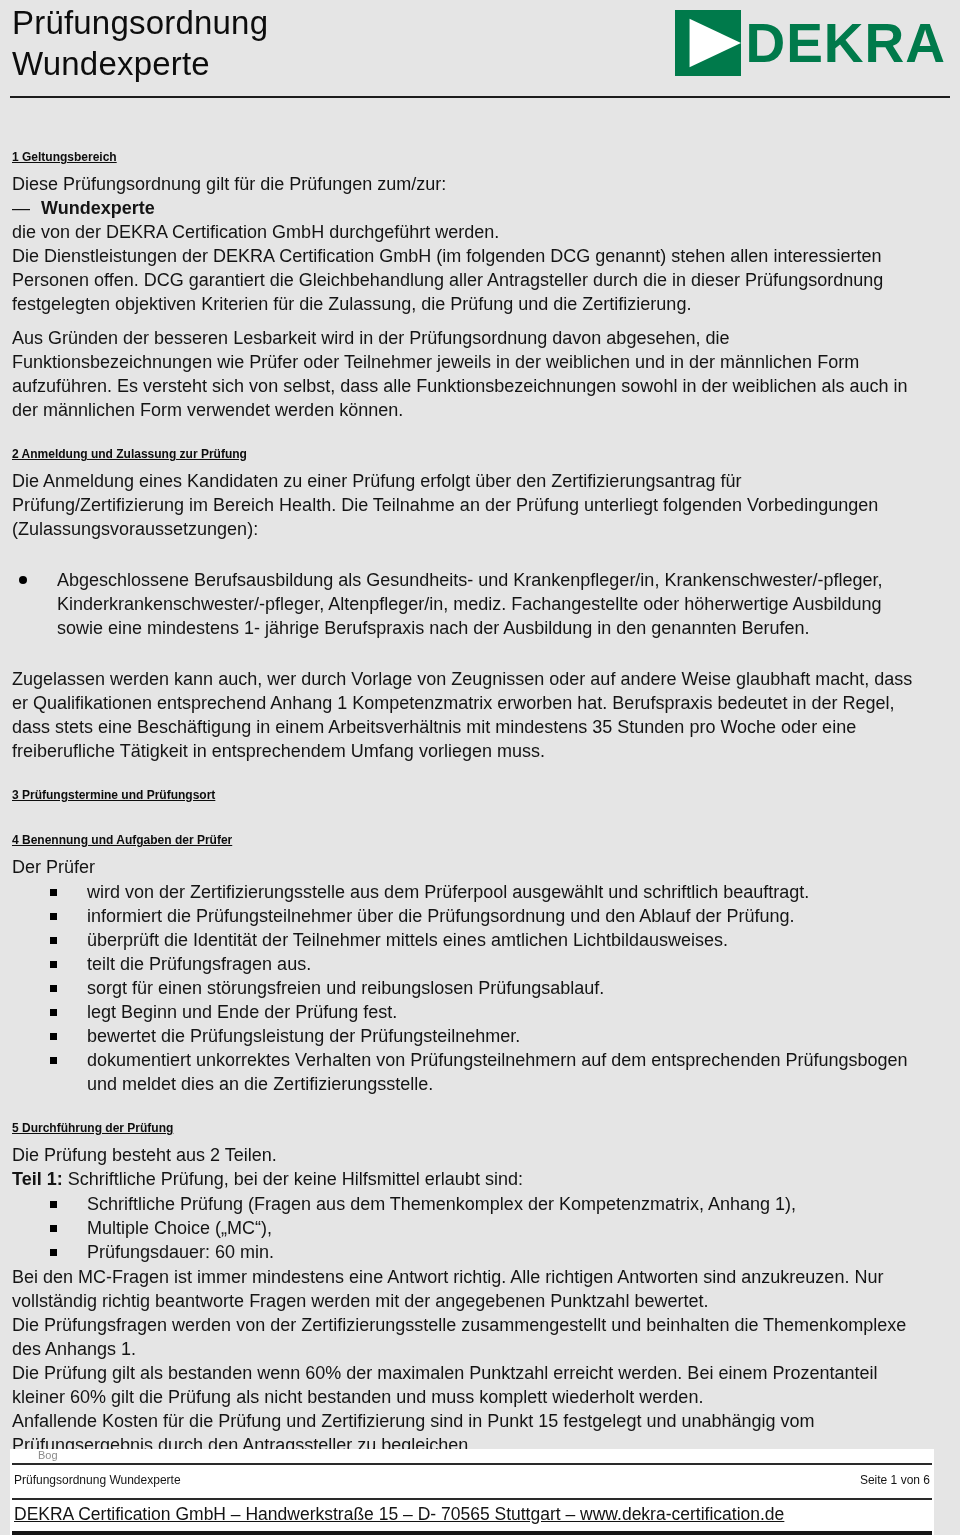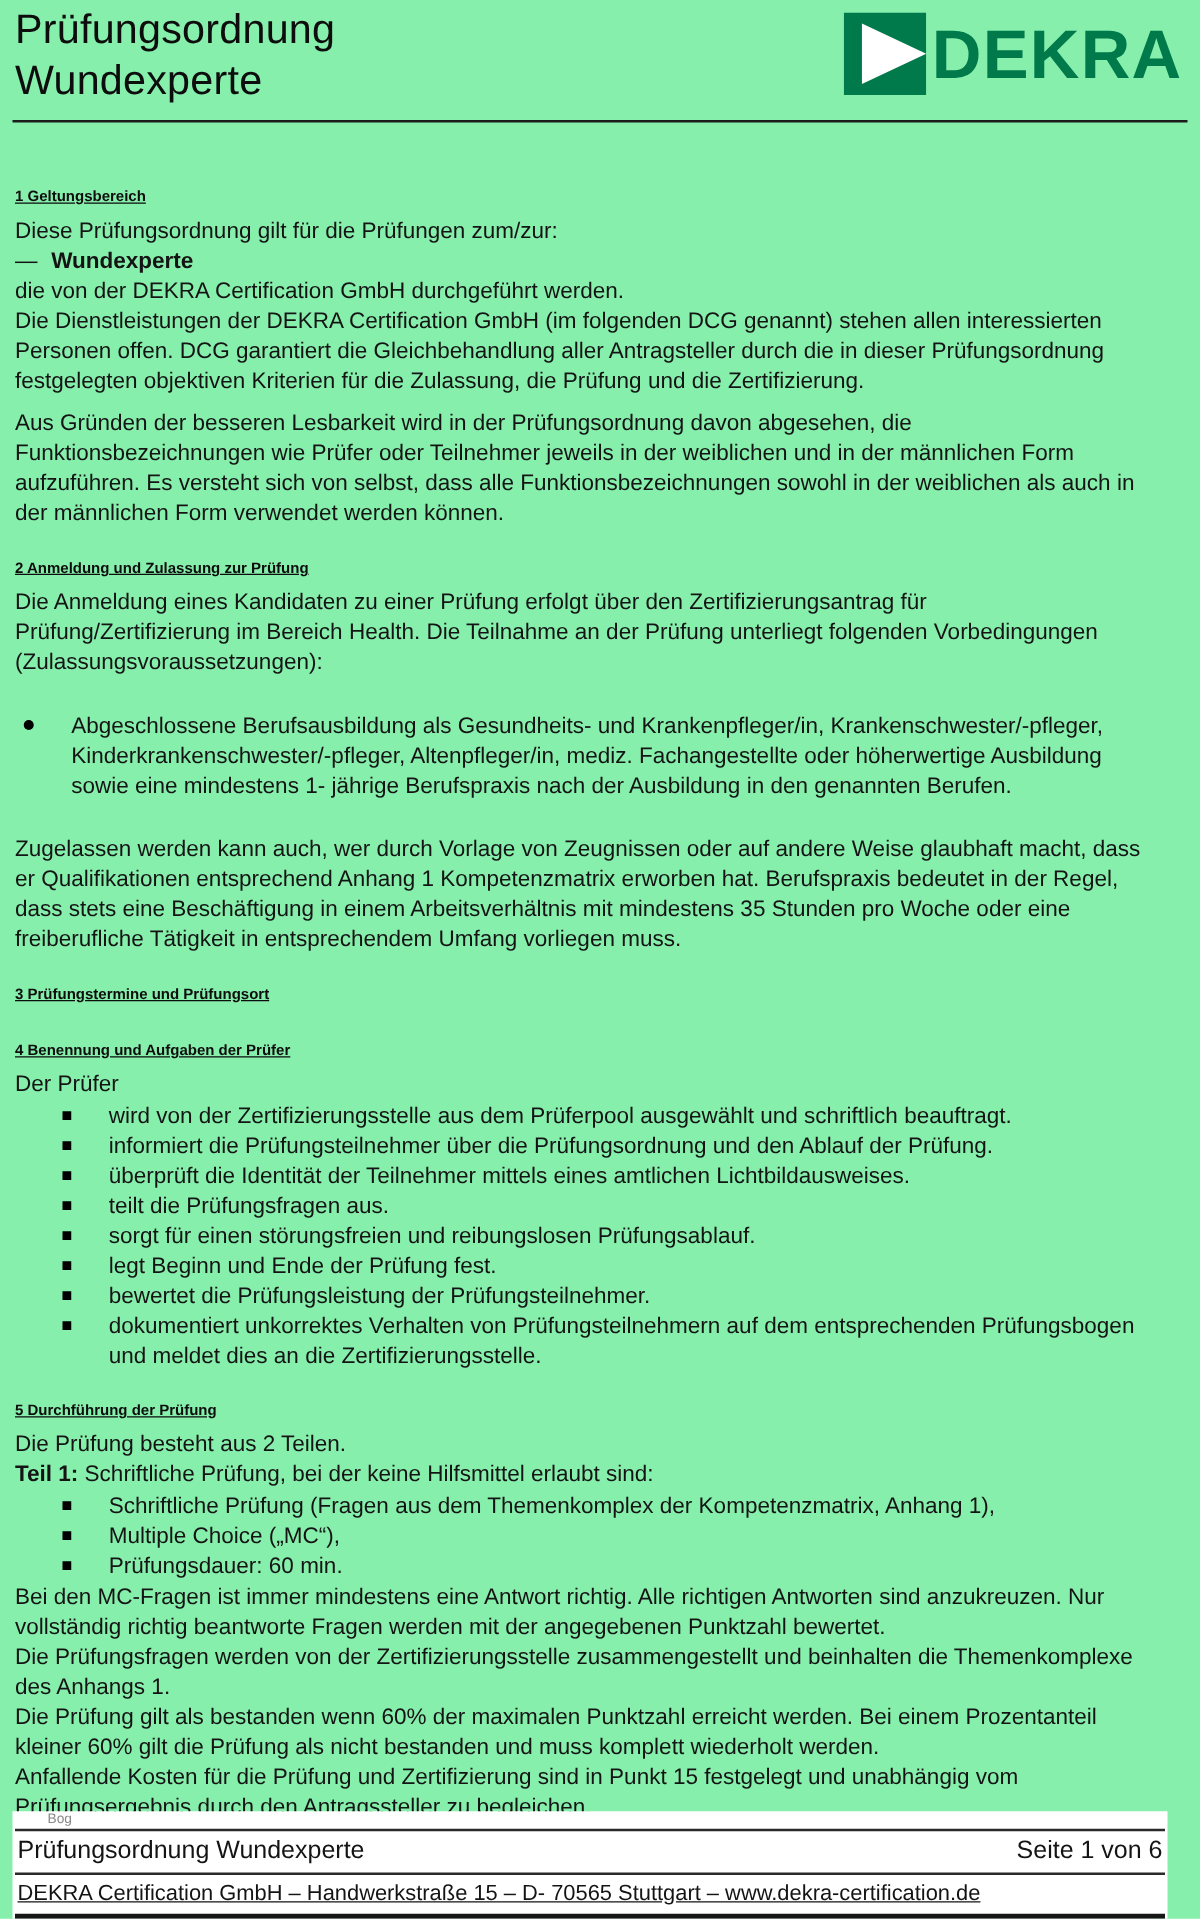--- a/index.html
+++ b/index.html
@@ -7,21 +7,21 @@
   body {
     width:960px; height:1535px; overflow:hidden;
     font-family:"Liberation Sans","DejaVu Sans",sans-serif;
     color:#111; -webkit-font-smoothing:antialiased;
   }
   .page {
     position:relative;
     width:960px; height:1535px;
     padding:0 10px;
     overflow:hidden;
-    background:#86efac;
+    background:#e5e5e5;
   }
   
   .doc-header {
     display:flex; justify-content:space-between; align-items:flex-start;
     padding:2px 2px 12px 2px;
     border-bottom:2px solid #1c1c1c;
   }
   .titles .title {
     font-size:33px; line-height:41px; font-weight:400; color:#0d0d0d;
     letter-spacing:0.2px;
@@ -68,21 +68,21 @@
     position:absolute; left:10px; right:26px; bottom:0;
     background:#ffffff; padding:0 2px;
   }
   .footer-note {
     font-size:11px; line-height:13px; color:#8a8a8a; margin:0 0 1px 26px;
   }
   .footer-row {
     display:flex; align-items:center;
     border-top:2px solid #2a2a2a;
     padding:5px 2px 7px 2px;
-    font-size:20px; line-height:21px; color:#141414;
+    font-size:12px; line-height:21px; color:#141414;
   }
   .footer-row .fcell { flex:1; }
   .footer-row .fcenter { text-align:center; }
   .footer-row .fright { text-align:right; }
   .footer-address {
     border-top:2px solid #2a2a2a;
     padding:4px 2px 6px 2px;
     font-size:17.5px; line-height:21px; color:#141414;text-decoration:underline;
   }
   .bottom-edge { height:4px; background:#161616; margin:0; }

